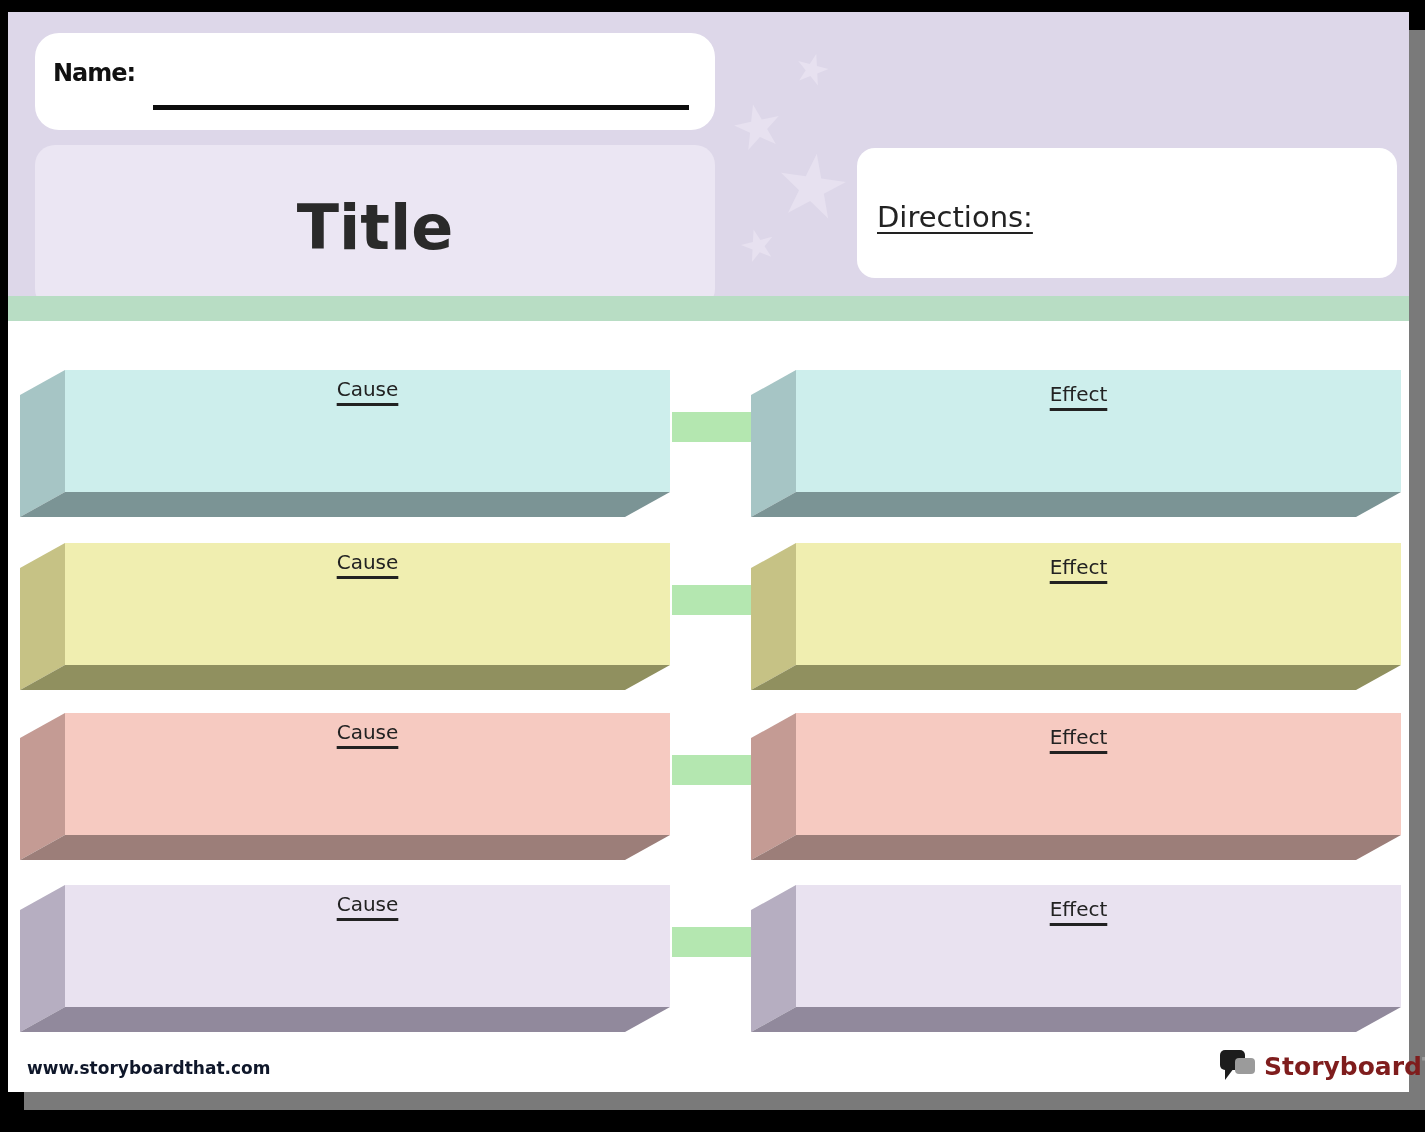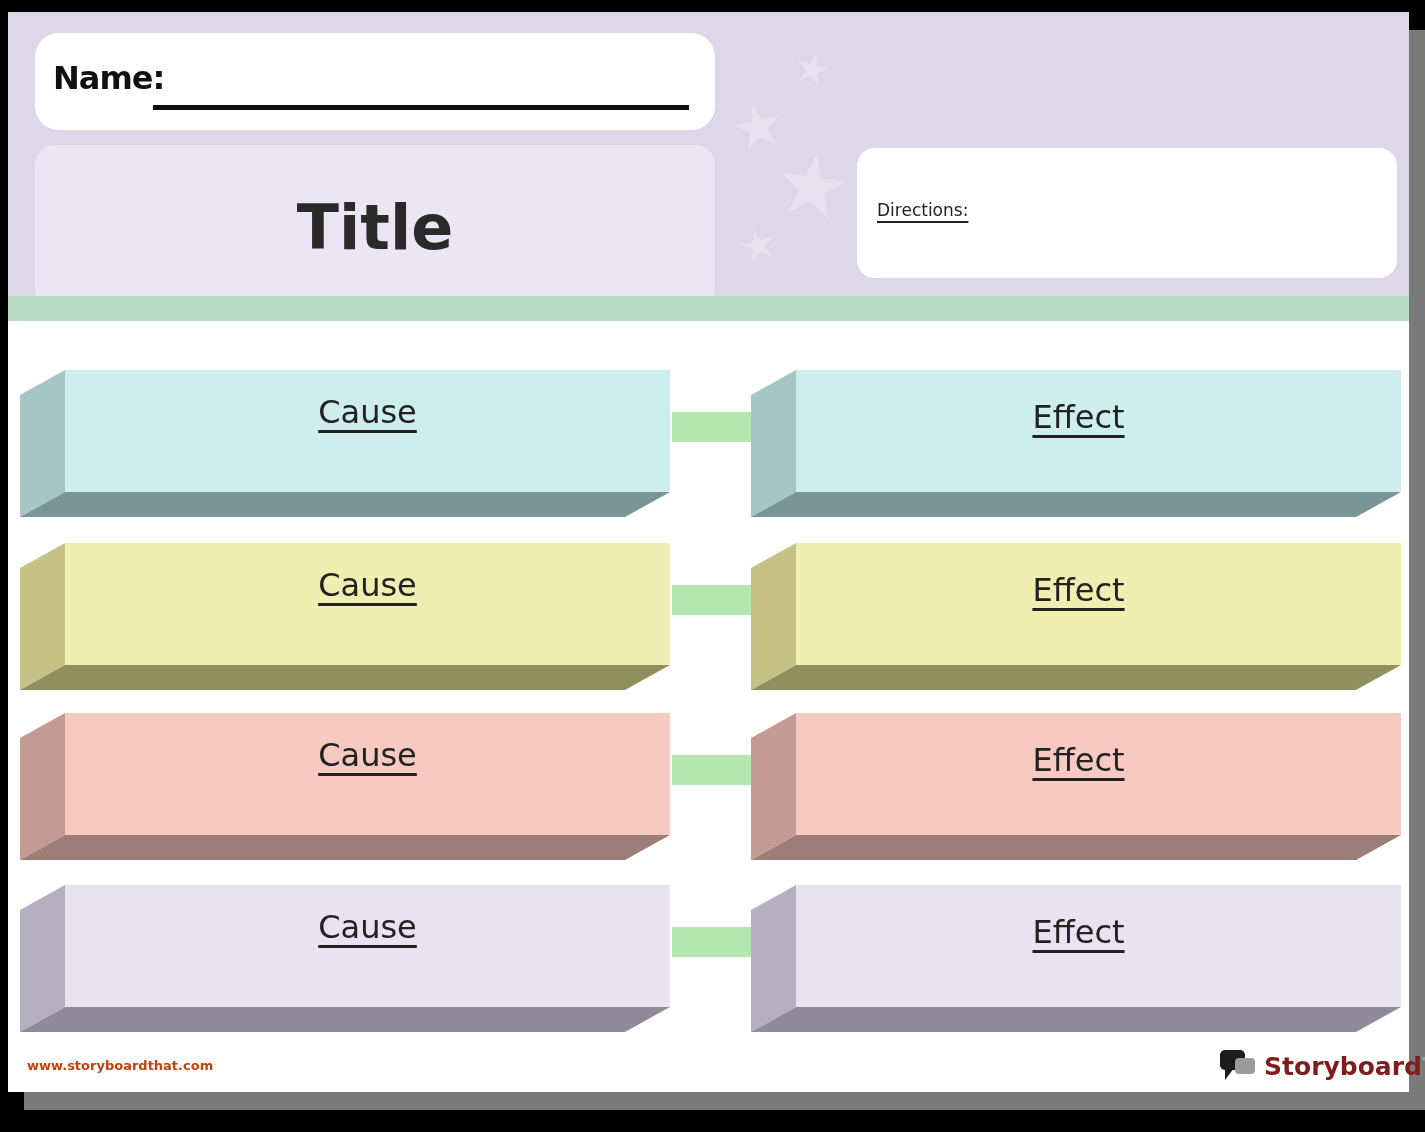--- a/index.html
+++ b/index.html
@@ -31,21 +31,21 @@
   .name-box {
     position: absolute;
     left: 27px; top: 21px;
     width: 680px; height: 97px;
     background: #ffffff;
     border-radius: 24px;
   }
   .name-label {
     position: absolute;
     left: 18px; top: 26px;
-    font-size: 32px;
+    font-size: 24px;
     font-weight: bold;
     letter-spacing: -1px;
     color: #111111;
   }
   .write-line {
     position: absolute;
     left: 118px; top: 72px;
     width: 536px; height: 5px;
     background: #0d0d0d;
   }
@@ -64,57 +64,56 @@
   .directions-box {
     position: absolute;
     left: 849px; top: 136px;
     width: 540px; height: 130px;
     background: #ffffff;
     border-radius: 18px;
   }
   .directions-label {
     position: absolute;
     left: 20px; top: 52px;
-    font-size: 17px;
+    font-size: 29px;
     color: #222222;
     text-decoration: underline;
     text-underline-offset: 5px;
     text-decoration-thickness: 2px;
   }
   .stars-svg {
     position: absolute;
     left: 704px; top: 18px;
   }
   .row {
     position: absolute;
     left: 0;
     width: 100%; height: 147px;
   }
   .box-svg { position: absolute; top: 0; }
   .arrow-svg { position: absolute; top: 26px; }
   .box-label {
     position: absolute;
     text-align: center;
-    font-size: 32px;
+    font-size: 20px;
     color: #222222;
-    margin-top: 16px;
   }
   .box-label .u {
     text-decoration: underline;
     text-underline-offset: 7px;
     text-decoration-thickness: 2.5px;
   }
   .cause-label { left: 57px;  width: 605px; top: 7px; }
   .effect-label { left: 768px; width: 605px; top: 12px; }
   .footer-url {
     position: absolute;
     left: 19px; top: 1046px;
-    font-size: 13px;
-    font-weight: bold;
-    color: #c2410c;
+    font-size: 17px;
+    font-weight: bold;
+    color: #0f172a;
   }
   .logo {
     position: absolute;
     left: 1210px; top: 1036px;
     display: flex;
     align-items: center;
   }
   .logo-text {
     font-size: 25px;
     font-weight: bold;

